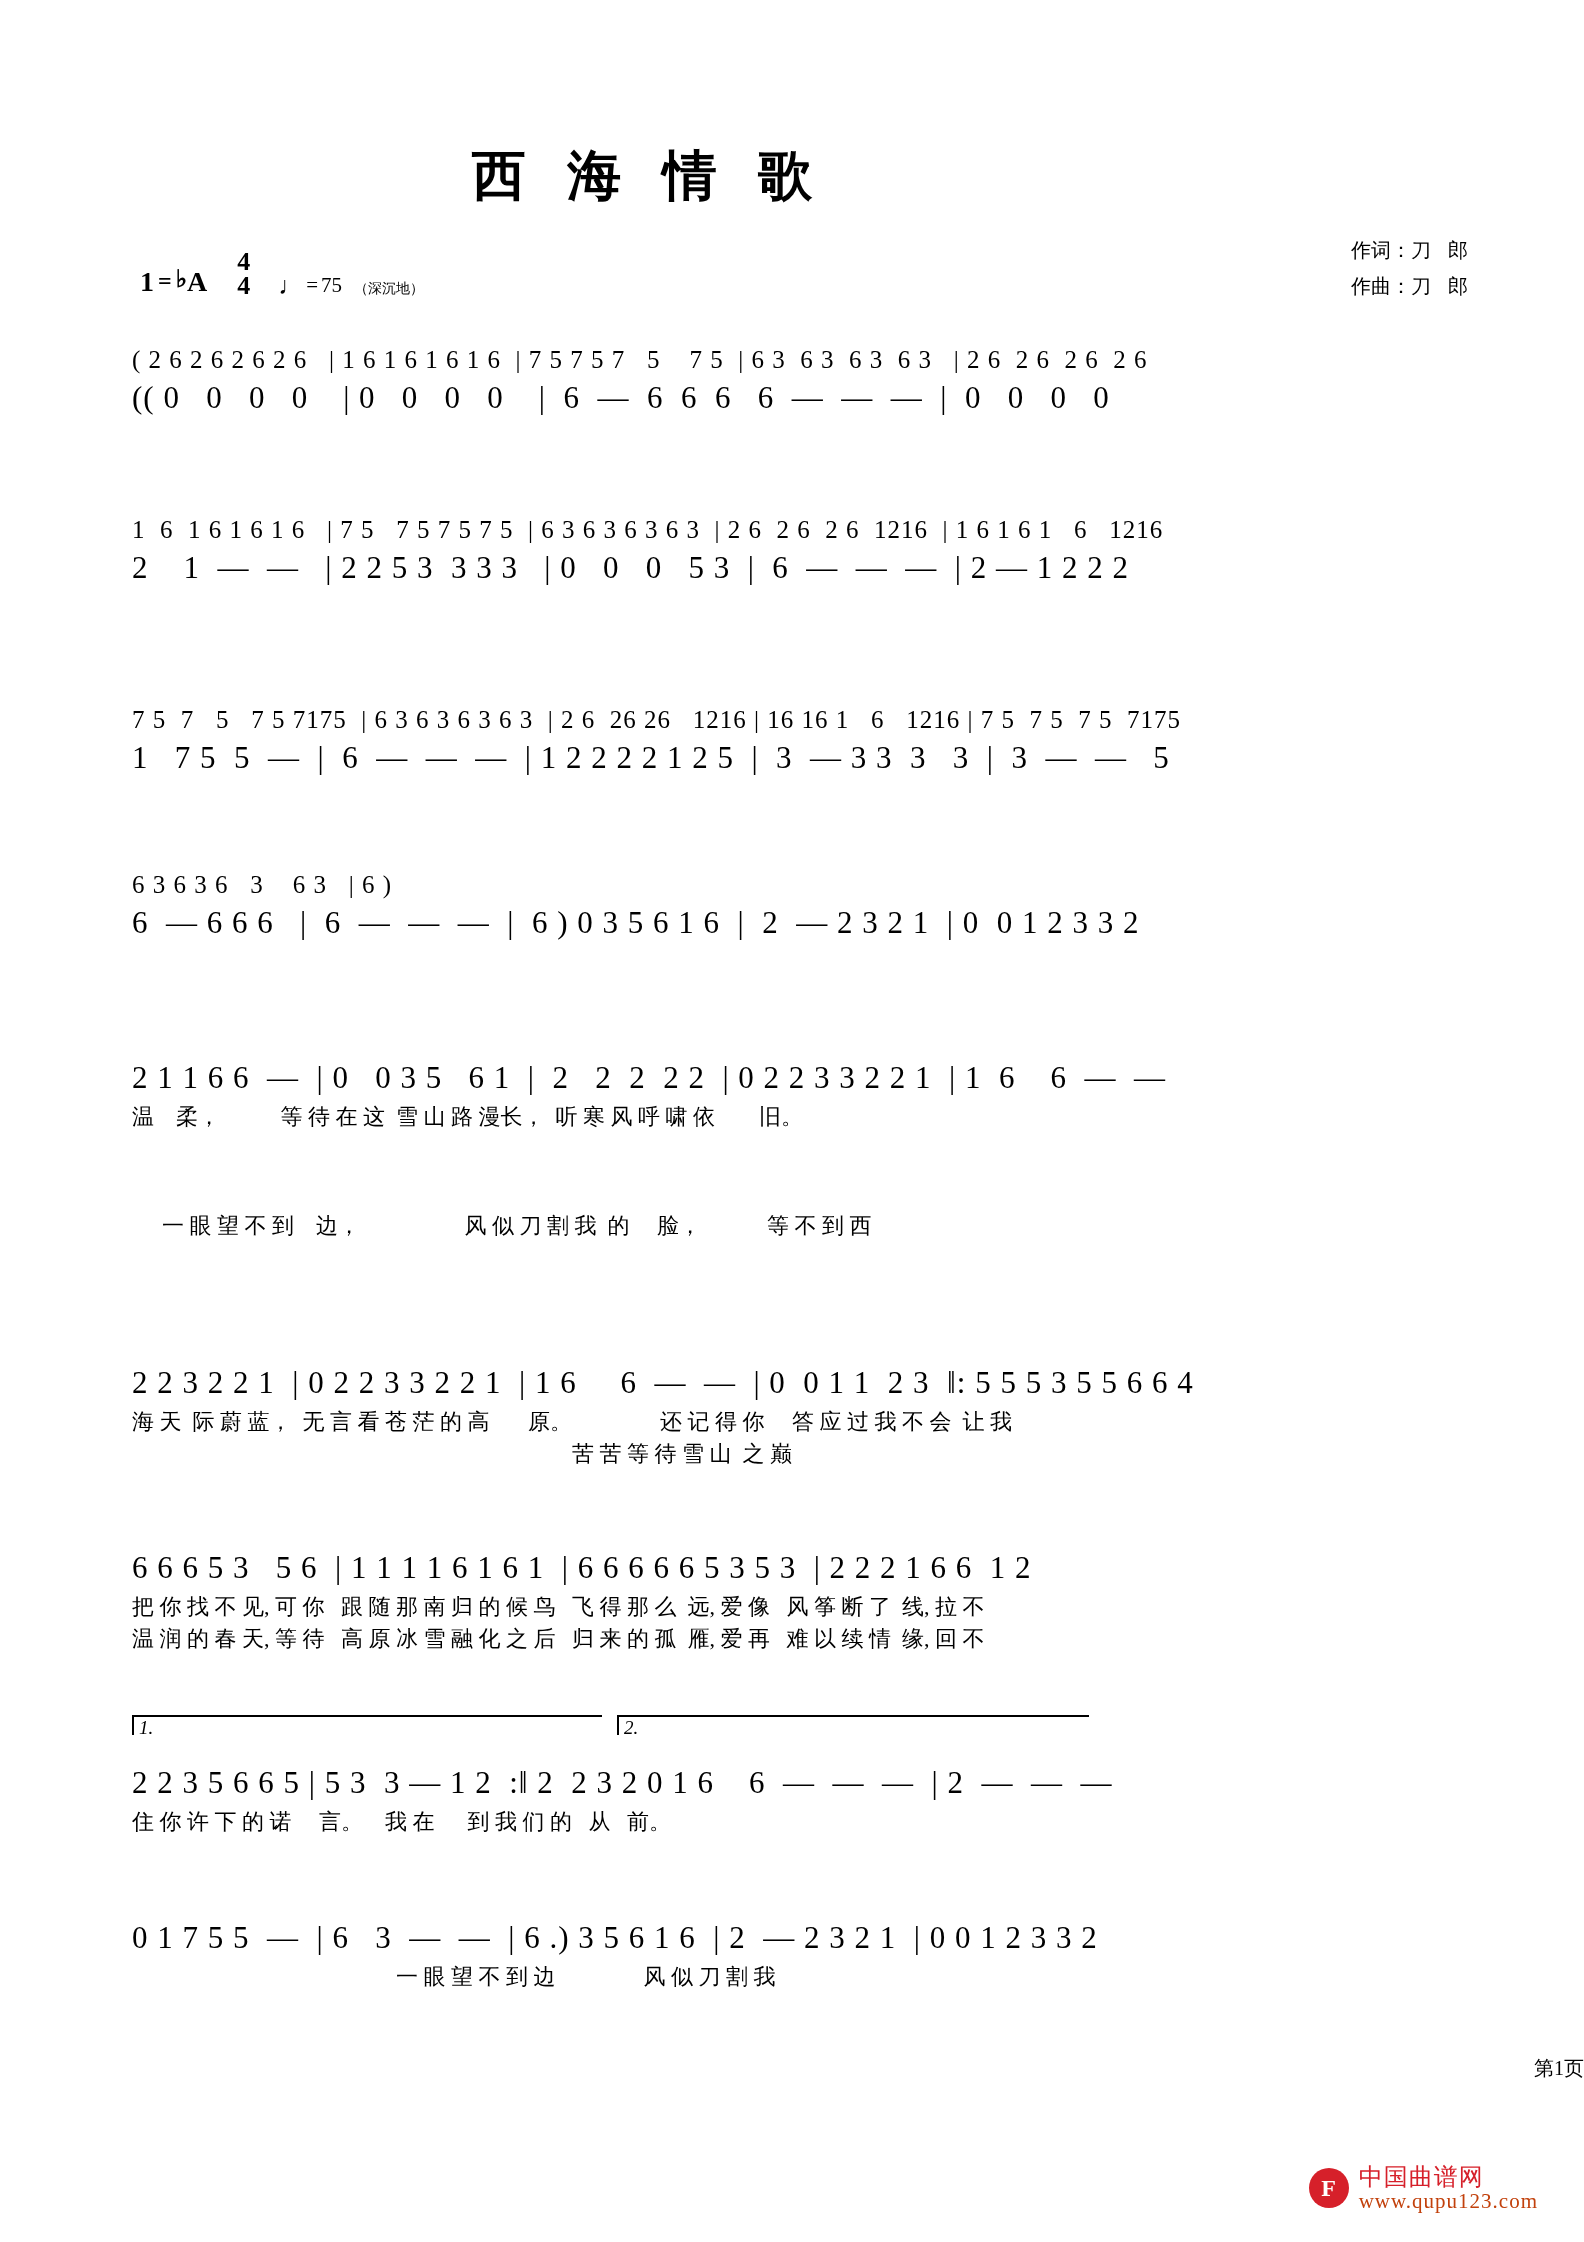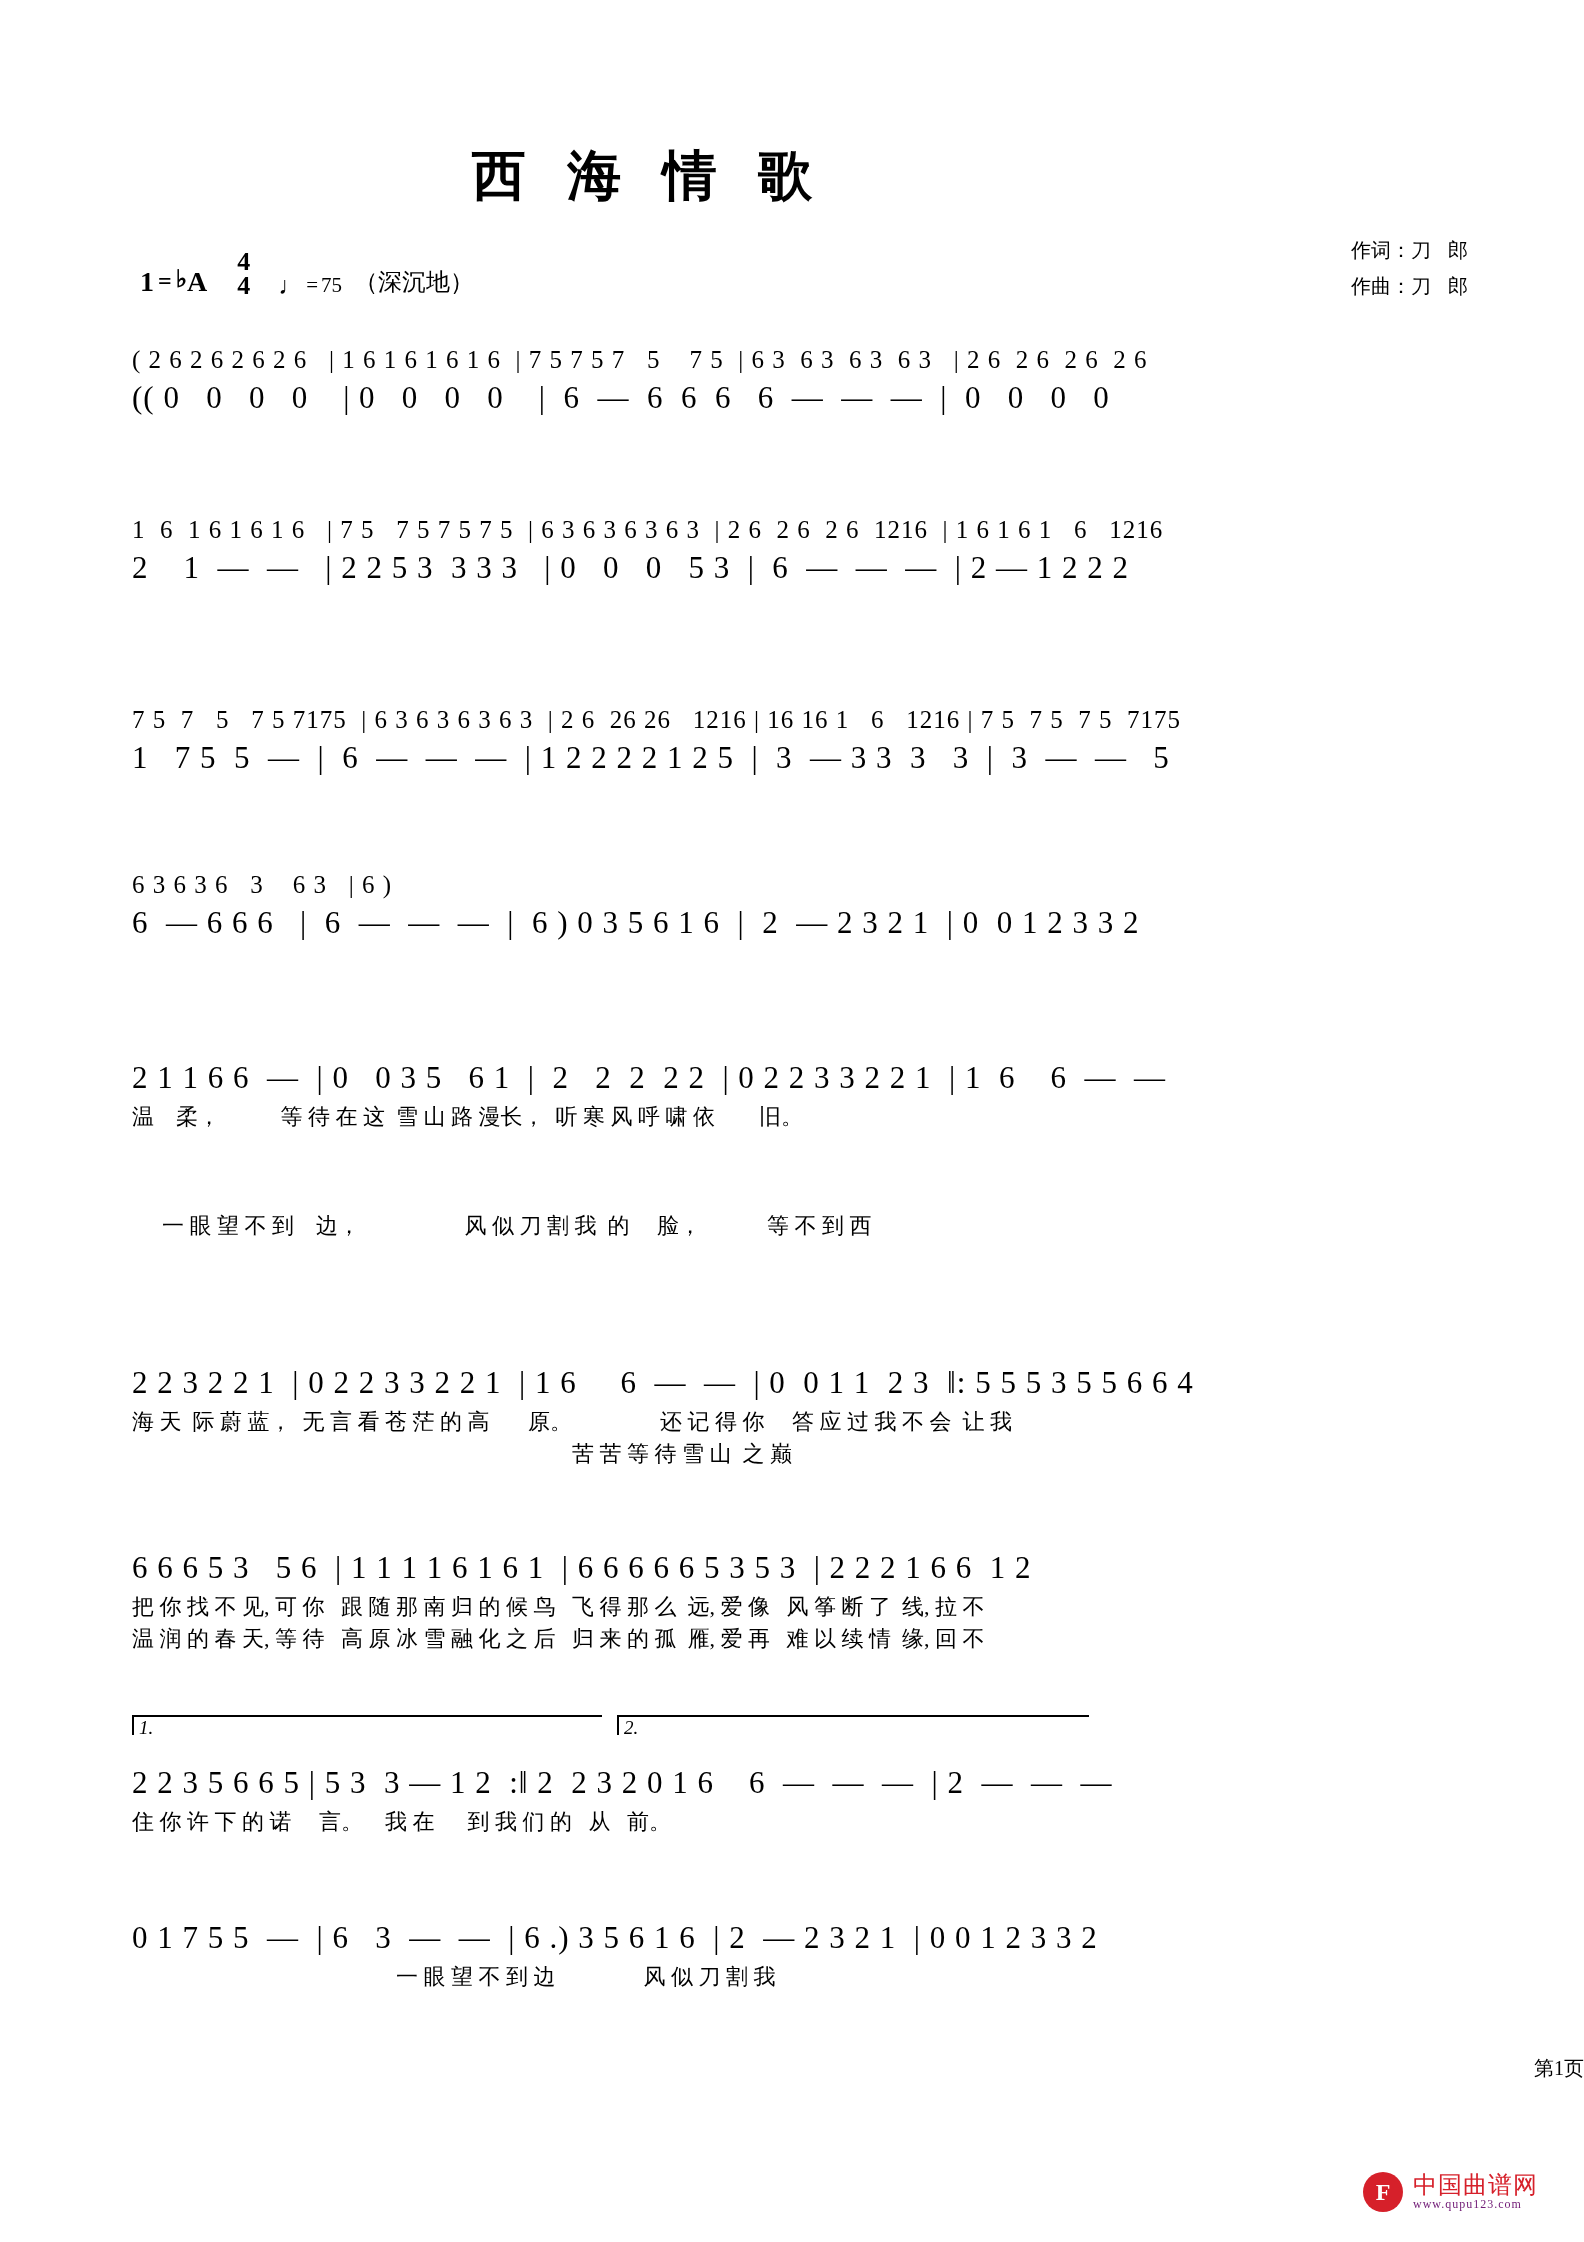--- a/index.html
+++ b/index.html
@@ -71,21 +71,21 @@
     margin-left: 20px;
   }
   .tempo {
     margin-left: 18px;
     font-size: 21px;
     display: flex;
     align-items: flex-end;
     gap: 3px;
   }
   .tempo .notehead { font-size: 25px; position: relative; top: 2px; }
-  .mood { font-size: 24px; margin-left: 2px; }
+  .mood { font-size: 14px; margin-left: 2px; }
 
   
   .system {
     position: absolute;
     left: 132px;
     width: 1320px;
     font-family: "Liberation Serif", serif;
     margin-top: 15px;
   }
   .nums {
@@ -138,21 +138,21 @@
     color: #ffffff;
     font-size: 24px;
     font-weight: bold;
     display: flex;
     align-items: center;
     justify-content: center;
     font-family: "Liberation Serif", serif;
   }
   .wm-text { line-height: 1.05; }
   .wm-cn { font-size: 24px; color: #d6202a; font-weight: normal; letter-spacing: 1px; }
-  .wm-url { font-size: 12px; color: #701a75; letter-spacing: 1px; }
+  .wm-url { font-size: 21px; color: #c2410c; letter-spacing: 1px; }
 
   .repeat-brackets {
     position: absolute;
     left: 132px;
     top: 1715px;
     width: 1320px;
     height: 28px;
   }
   .bracket {
     position: absolute;

